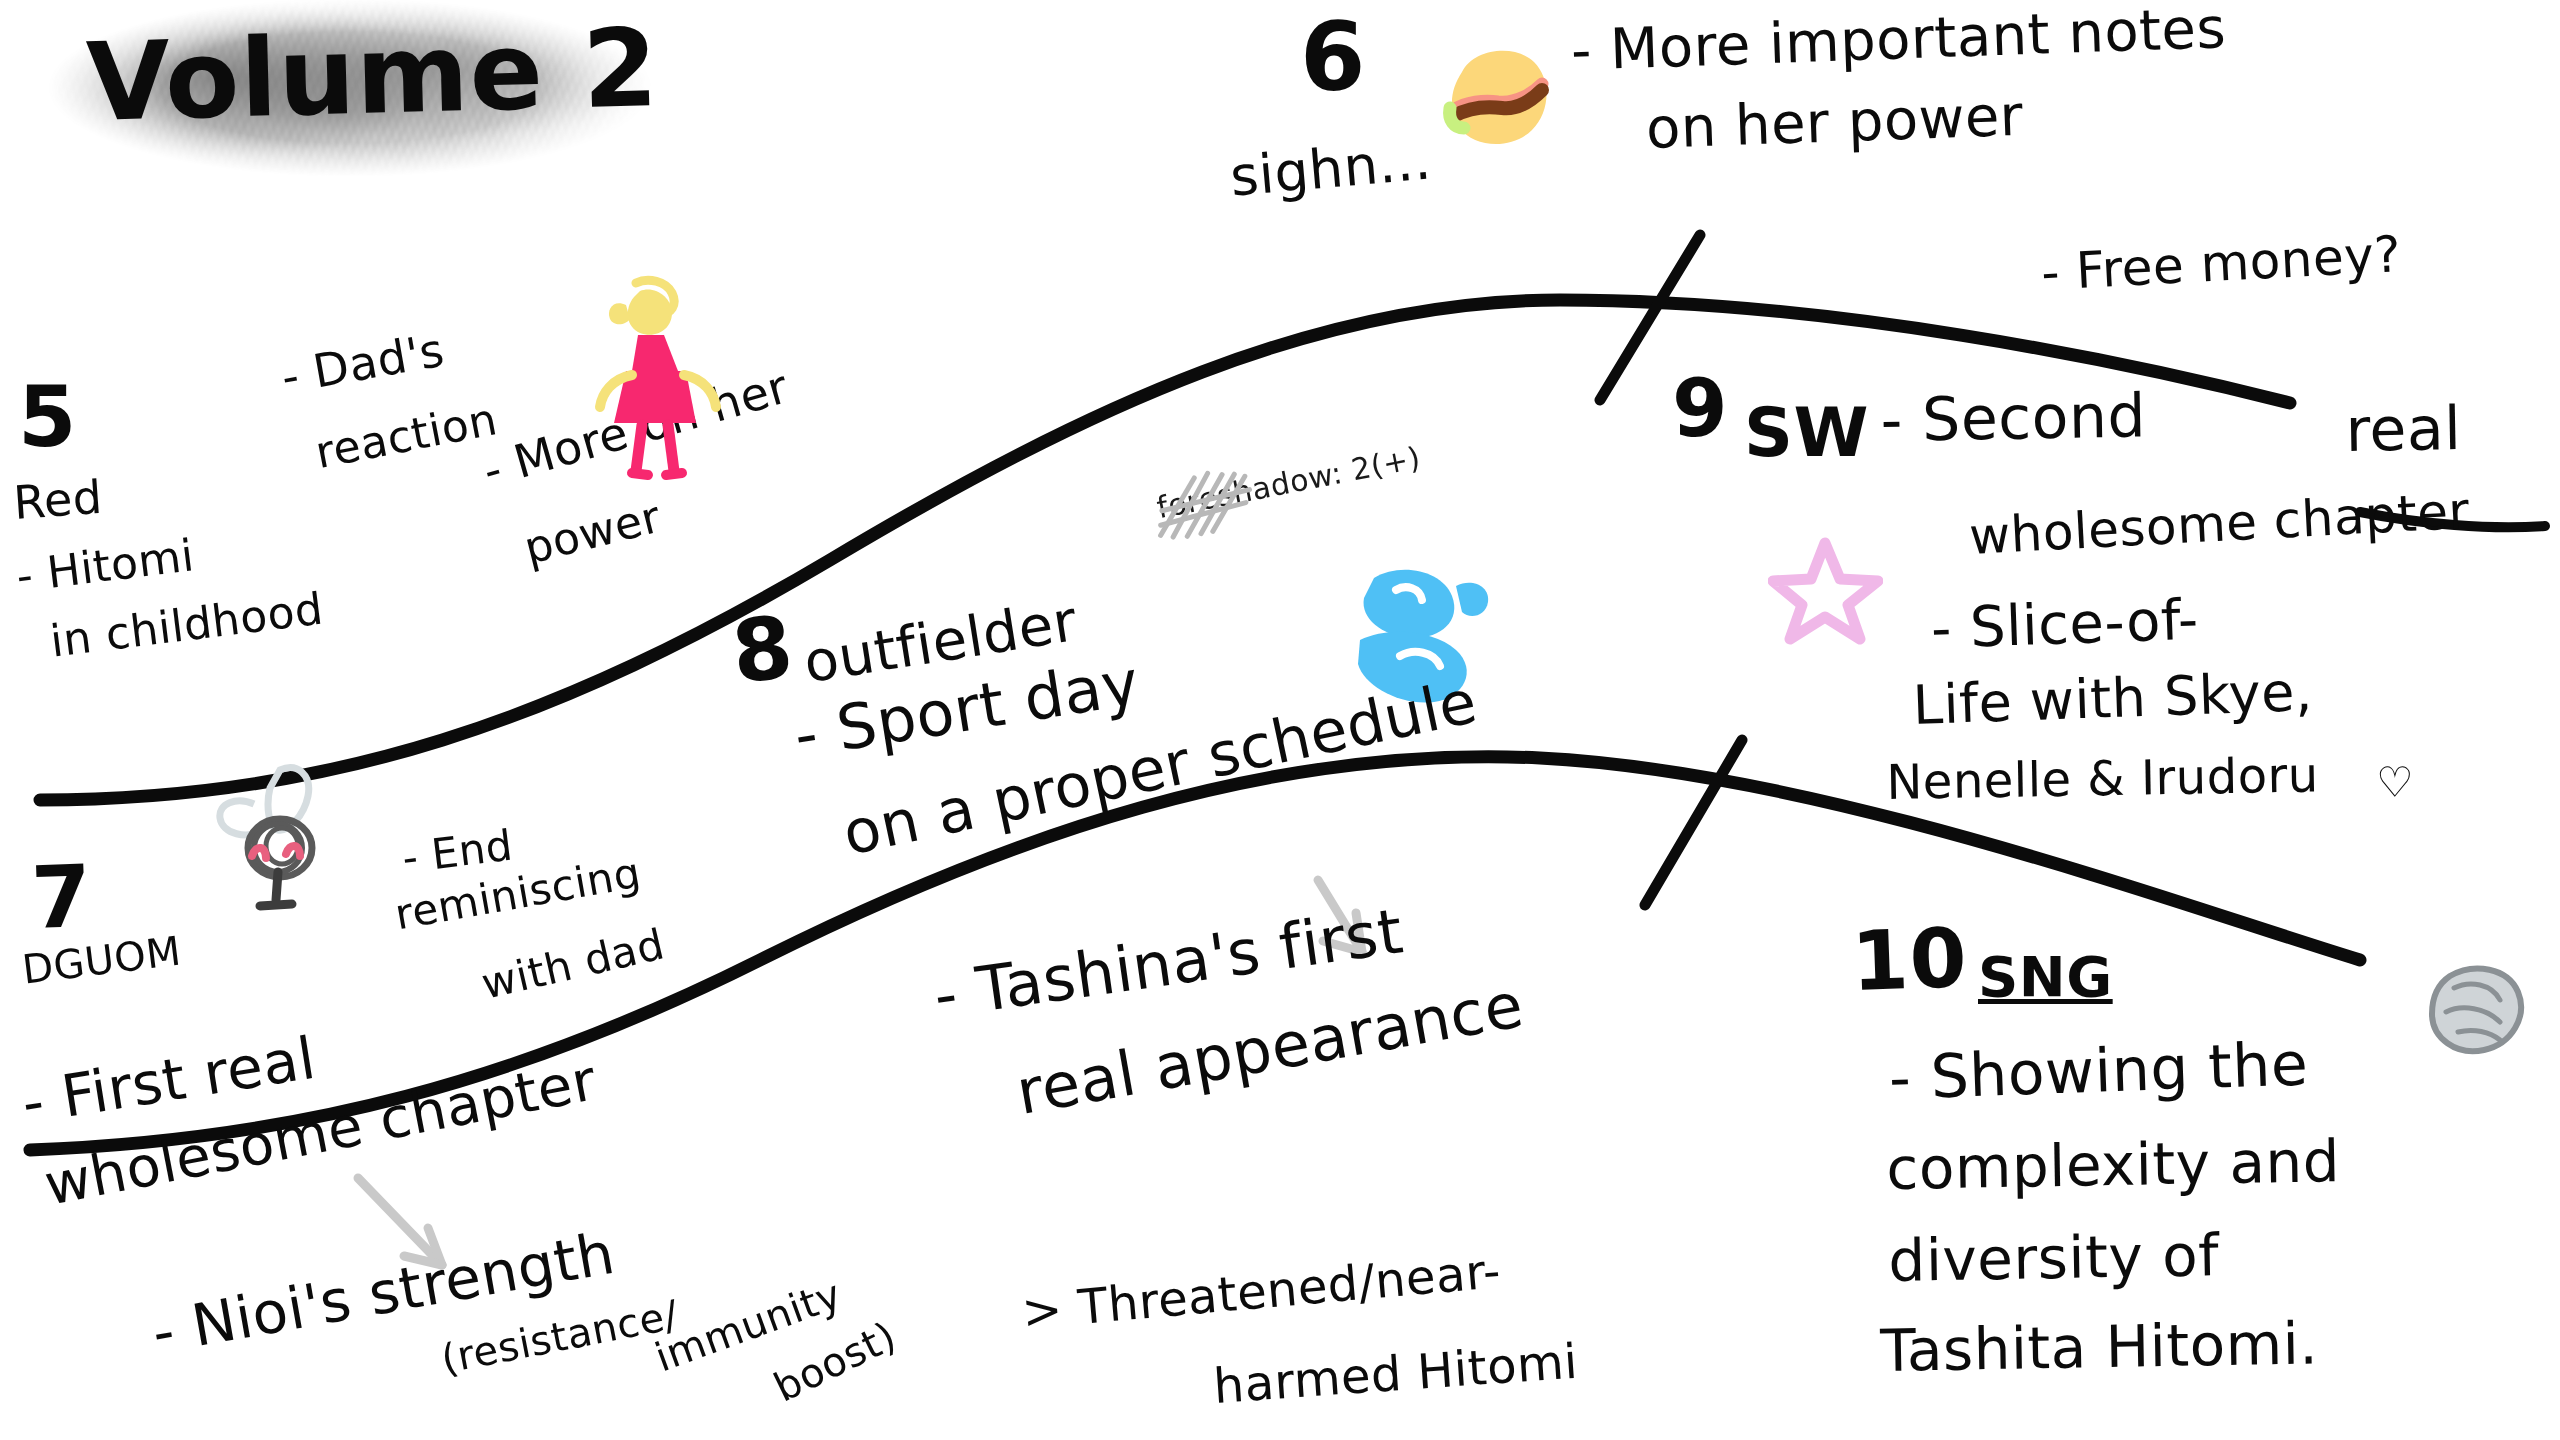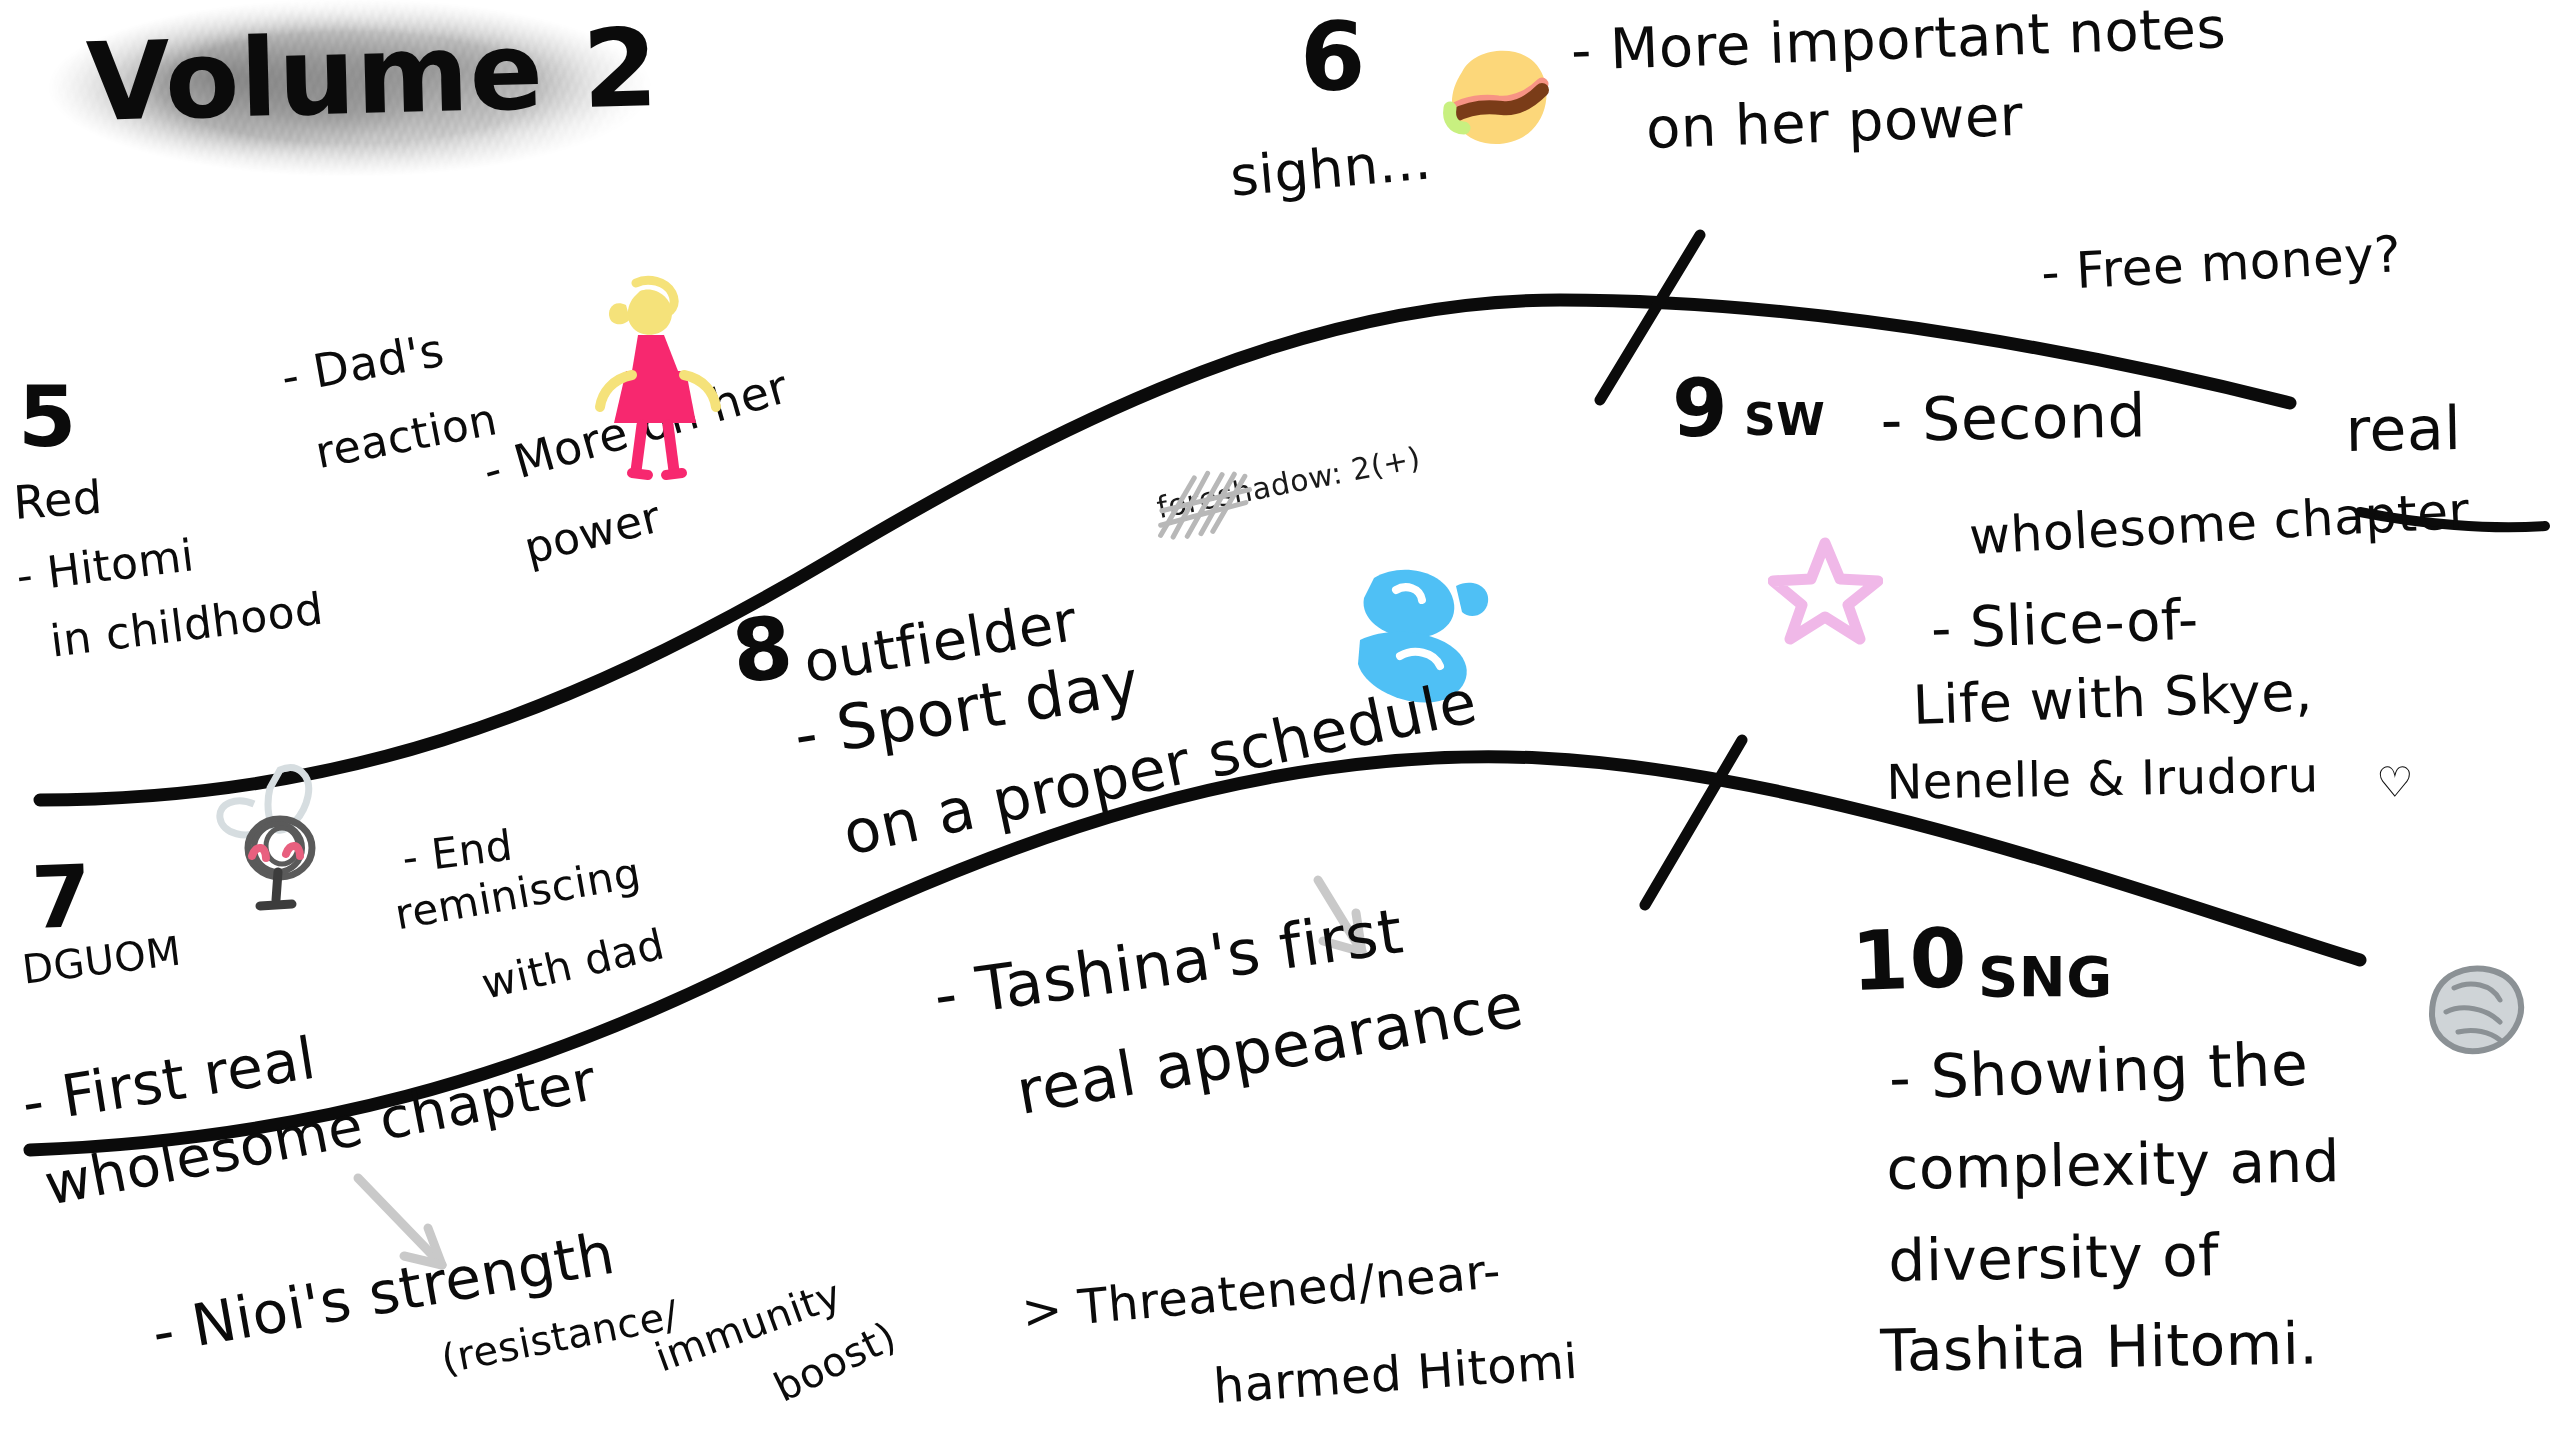--- a/index.html
+++ b/index.html
@@ -134,21 +134,21 @@
     <path d="M 22 72 C 34 64 52 62 66 64 C 84 66 100 56 110 46" fill="none" stroke="#f79384" stroke-width="13" stroke-linecap="round"></path>
     <path d="M 22 78 C 36 70 54 68 70 70 C 86 72 100 62 110 52" fill="none" stroke="#7a3c18" stroke-width="14" stroke-linecap="round"></path>
     <path d="M 18 70 C 16 82 22 90 32 90" fill="none" stroke="#c8f080" stroke-width="13" stroke-linecap="round"></path>
   </svg>
 
   <div class="hw thin" style="left:1570px; top:22px; font-size:56px; transform: rotate(-2deg);">- More important notes</div>
   <div class="hw thin" style="left:1645px; top:100px; font-size:56px; transform: rotate(-2deg);">on her power</div>
   <div class="hw thin" style="left:2040px; top:248px; font-size:50px; transform: rotate(-3deg);">- Free money?</div>
 
   <div class="hw num" style="left:1672px; top:368px; font-size:80px;">9</div>
-  <div class="hw thin bold" style="left:1744px; top:398px; font-size:44px;">SW</div>
+  <div class="hw thin bold" style="left:1744px; top:398px; font-size:68px;">SW</div>
   <div class="hw thin" style="left:1880px; top:390px; font-size:60px; transform: rotate(-1deg);">- Second</div>
   <div class="hw thin" style="left:2345px; top:400px; font-size:60px; transform: rotate(-1deg);">real</div>
   <div class="hw thin" style="left:1968px; top:512px; font-size:50px; transform: rotate(-3deg);">wholesome chapter</div>
   <div class="hw thin" style="left:1930px; top:600px; font-size:56px; transform: rotate(-2deg);">- Slice-of-</div>
   <div class="hw thin" style="left:1912px; top:678px; font-size:54px; transform: rotate(-2deg);">Life with Skye,</div>
   <div class="hw thin" style="left:1886px; top:758px; font-size:48px; transform: rotate(-1deg);">Nenelle &amp; Irudoru</div>
   <div class="hw thin" style="left:2376px; top:762px; font-size:42px;">♡</div>
 
   <svg class="doodle" style="left:1768px; top:535px;" width="115" height="110" viewBox="0 0 115 110" xmlns="http://www.w3.org/2000/svg">
     <path d="M 57 8 L 72 44 L 110 46 L 80 70 L 92 104 L 57 82 L 22 104 L 34 70 L 5 46 L 43 44 Z" fill="none" stroke="#f0b8e8" stroke-width="11" stroke-linejoin="round"></path>
@@ -208,21 +208,21 @@
 
   <div class="hw thin" style="left:18px; top:1075px; font-size:58px; transform: rotate(-9deg);">- First real</div>
   <div class="hw thin" style="left:40px; top:1158px; font-size:56px; transform: rotate(-11deg);">wholesome chapter</div>
 
   <div class="hw thin" style="left:148px; top:1305px; font-size:58px; transform: rotate(-10deg);">- Nioi's strength</div>
   <div class="hw thin" style="left:438px; top:1340px; font-size:40px; transform: rotate(-11deg);">(resistance/</div>
   <div class="hw thin" style="left:650px; top:1340px; font-size:40px; transform: rotate(-20deg);">immunity</div>
   <div class="hw thin" style="left:768px; top:1372px; font-size:40px; transform: rotate(-26deg);">boost)</div>
 
   <div class="hw num" style="left:1850px; top:920px; font-size:82px; transform: rotate(-2deg);">10</div>
-  <div class="hw thin bold" style="left:1978px; top:948px; font-size:56px;">SNG</div>
+  <div class="hw thin bold" style="left:1978px; top:948px; font-size:56px;text-decoration:underline;">SNG</div>
 
   <svg class="doodle" style="left:2422px; top:958px;" width="110" height="105" viewBox="0 0 110 105" xmlns="http://www.w3.org/2000/svg">
     <path d="M 28 18 C 52 4 86 10 96 34 C 106 58 90 86 62 92 C 34 98 10 80 10 56 C 10 38 16 26 28 18 Z" fill="#cfd4d7" stroke="#8b9195" stroke-width="6"></path>
     <path d="M 32 30 C 48 22 70 26 78 42" fill="none" stroke="#8b9195" stroke-width="5" stroke-linecap="round"></path>
     <path d="M 24 54 C 40 46 64 50 78 64" fill="none" stroke="#8b9195" stroke-width="5" stroke-linecap="round"></path>
     <path d="M 36 74 C 52 70 68 74 78 82" fill="none" stroke="#8b9195" stroke-width="5" stroke-linecap="round"></path>
   </svg>
 
   <div class="hw thin" style="left:1888px; top:1048px; font-size:60px; transform: rotate(-2deg);">- Showing the</div>
   <div class="hw thin" style="left:1886px; top:1140px; font-size:58px; transform: rotate(-1deg);">complexity and</div>

